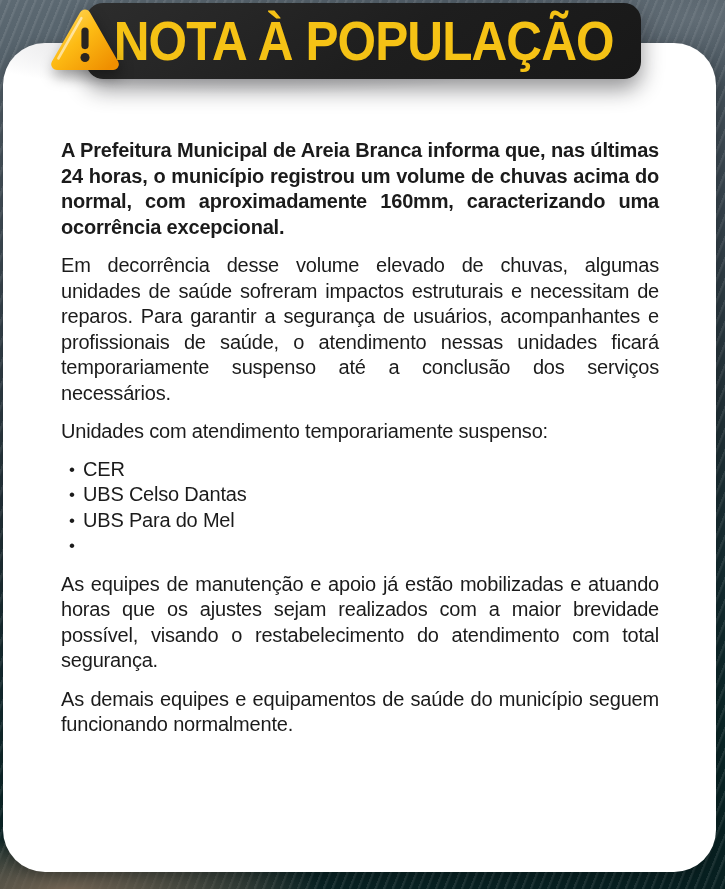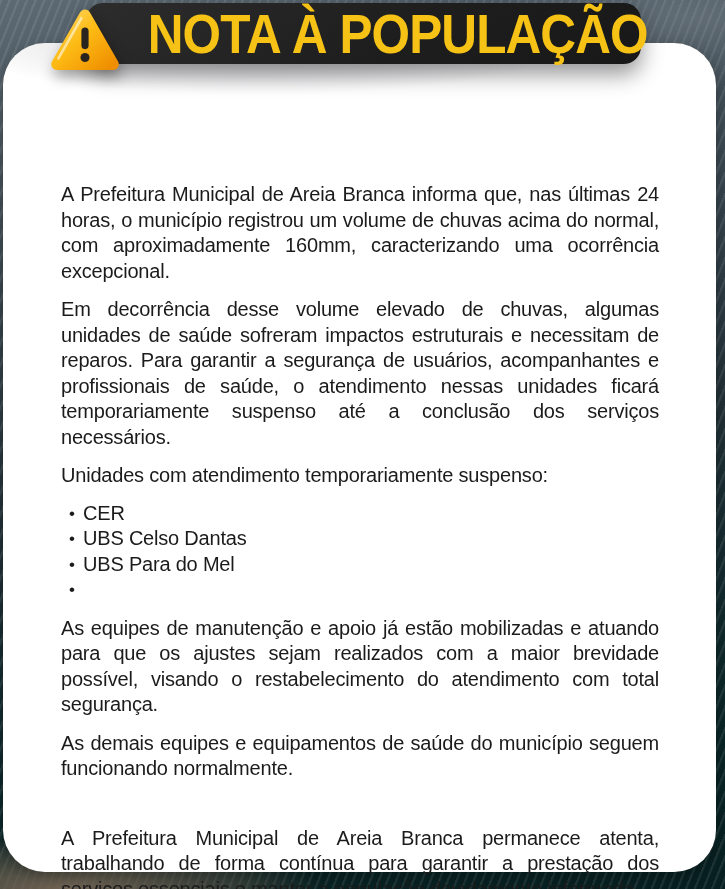--- a/index.html
+++ b/index.html
@@ -34,33 +34,33 @@
 
   .content {
     position: absolute; left: 58px; right: 57px; top: 95px;
     color: #1b1b1b;
   }
   .content p {
     margin: 0 0 13px 0;
     font-size: 20px; line-height: 25.5px; letter-spacing: -0.2px;
     text-align: justify;
   }
-  .content p.bold { font-weight: normal; margin-top: 44px; }
+  .content p.bold { font-weight: bold; }
   .content p.list-intro { margin-bottom: 12px; text-align: left; }
   .ul { margin: 0 0 13px 0; }
   .li { display: flex; font-size: 20px; line-height: 25.5px; letter-spacing: -0.2px; }
   .li .bullet { width: 16px; margin-left: 3px; margin-right: 3px; text-align: center; font-size: 17px; }
   .content p:last-child { margin-bottom: 0; }
 
   
   .banner {
-    position: absolute; left: 86px; top: 3px; width: 555px; height: 61px;
+    position: absolute; left: 86px; top: 3px; width: 555px; height: 76px;
     background: linear-gradient(145deg, #2d2d2d 0%, #1e1e1e 55%, #181818 100%);
     border-radius: 17px;
-    display: flex; align-items: center; justify-content: flex-start;
+    display: flex; align-items: center; justify-content: flex-end;
     box-sizing: border-box; padding-left: 34px;
     box-shadow: 0 10px 22px rgba(15,15,20,0.45);
   }
   .banner-text {
     color: #F5C215; font-weight: bold; font-size: 55px; white-space: nowrap;
     transform: scaleX(0.90); transform-origin: 50% 50%;
     letter-spacing: -1px;
   }
 
   
@@ -92,23 +92,22 @@
           <span>UBS Celso Dantas</span>
         </div>
         <div class="li">
           <span class="bullet">•</span>
           <span>UBS Para do Mel</span>
         </div>
         <div class="li">
           <span class="bullet">•</span>
         </div>
       </div>
-      <p>As equipes de manutenção e apoio já estão mobilizadas e atuando para que os ajustes sejam realizados com a maior brevidade possível, visando o restabelecimento do atendimento com total segurança.</p>
+      <p>As equipes de manutenção e apoio já estão mobilizadas e atuando horas que os ajustes sejam realizados com a maior brevidade possível, visando o restabelecimento do atendimento com total segurança.</p>
       <p>As demais equipes e equipamentos de saúde do município seguem funcionando normalmente.</p>
-      <p class="bold">A Prefeitura Municipal de Areia Branca permanece atenta, trabalhando de forma contínua para garantir a prestação dos serviços essenciais e manter a população devidamente informada.</p>
     </div>
   </div>
 
   <div class="banner">
     <span class="banner-text">NOTA À POPULAÇÃO</span>
   </div>
 
   <div class="warn">
     <svg viewBox="0 0 100 94" xmlns="http://www.w3.org/2000/svg" aria-hidden="true">
       <defs>

